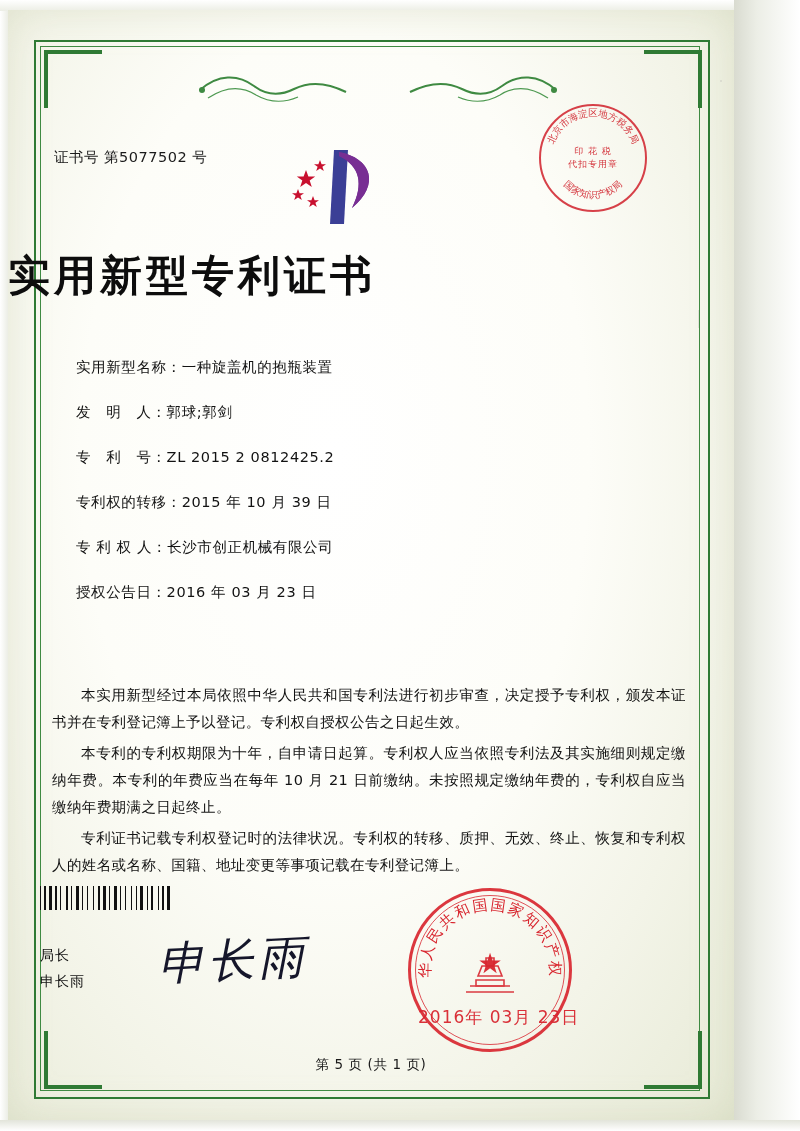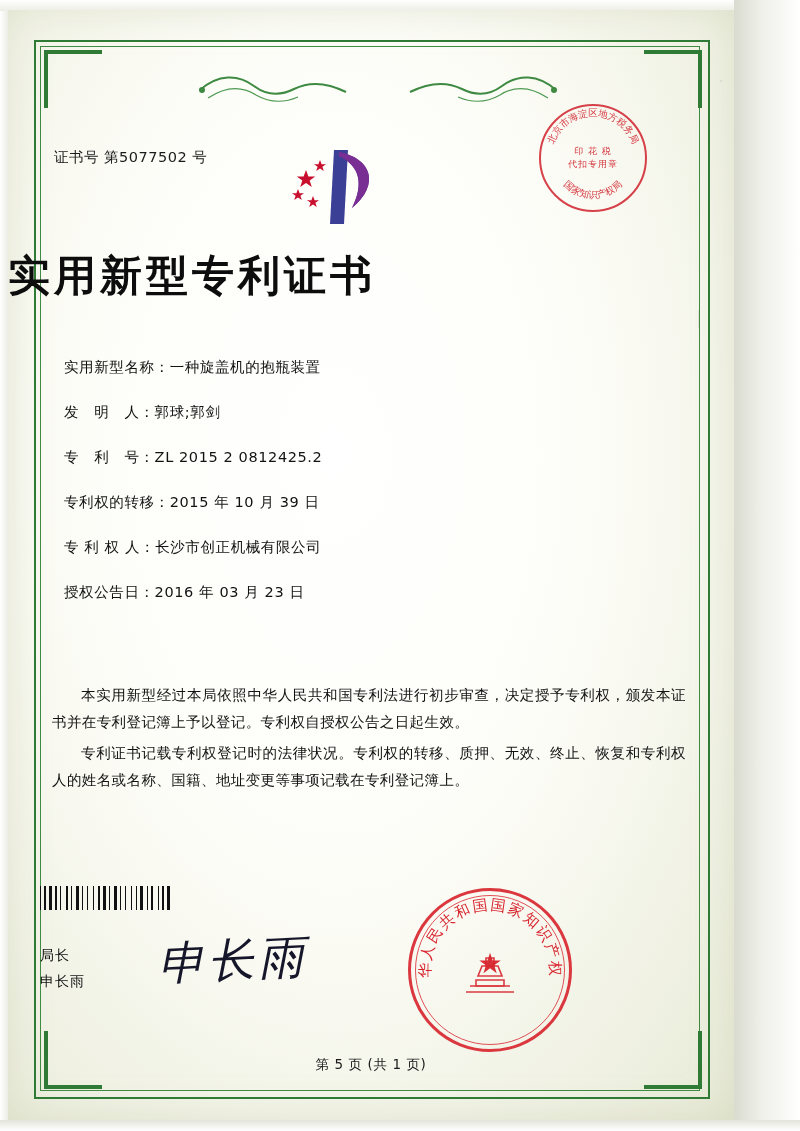--- a/index.html
+++ b/index.html
@@ -173,21 +173,21 @@
     font-size: 42px;
     font-weight: bold;
     letter-spacing: 4px;
     color: #0d0d0d;
     font-family: "DejaVu Sans", "Liberation Sans", sans-serif;
   }
 
   
   .fields {
     position: absolute;
-    left: 56px;
+    left: 68px;
     top: 348px;
     width: 600px;
   }
   .field-row {
     font-size: 14.5px;
     color: #121212;
     margin-bottom: 26px;
     letter-spacing: 0.6px;
     white-space: nowrap;
   }
@@ -398,20 +398,21 @@
       <div class="field-row">
         <span class="field-label">专 利 权 人：</span><span class="field-value">长沙市创正机械有限公司</span>
       </div>
       <div class="field-row">
         <span class="field-label">授权公告日：</span><span class="field-value">2016 年 03 月 23 日</span>
       </div>
     </div>
 
     <div class="body-text">
       <p>本实用新型经过本局依照中华人民共和国专利法进行初步审查，决定授予专利权，颁发本证书并在专利登记簿上予以登记。专利权自授权公告之日起生效。</p>
+      <p>本专利的专利权期限为十年，自申请日起算。专利权人应当依照专利法及其实施细则规定缴纳年费。本专利的年费应当在每年 10 月 21 日前缴纳。未按照规定缴纳年费的，专利权自应当缴纳年费期满之日起终止。</p>
       <p>专利证书记载专利权登记时的法律状况。专利权的转移、质押、无效、终止、恢复和专利权人的姓名或名称、国籍、地址变更等事项记载在专利登记簿上。</p>
     </div>
 
     <div class="barcode"><i style="width:1px"></i><i style="width:1px; background:transparent"></i><i style="width:2px"></i><i style="width:1px; background:transparent"></i><i style="width:3px"></i><i style="width:1px; background:transparent"></i><i style="width:2px"></i><i style="width:1px; background:transparent"></i><i style="width:1px"></i><i style="width:3px; background:transparent"></i><i style="width:2px"></i><i style="width:1px; background:transparent"></i><i style="width:1px"></i><i style="width:2px; background:transparent"></i><i style="width:3px"></i><i style="width:1px; background:transparent"></i><i style="width:1px"></i><i style="width:2px; background:transparent"></i><i style="width:1px"></i><i style="width:3px; background:transparent"></i><i style="width:1px"></i><i style="width:2px; background:transparent"></i><i style="width:2px"></i><i style="width:1px; background:transparent"></i><i style="width:3px"></i><i style="width:1px; background:transparent"></i><i style="width:1px"></i><i style="width:2px; background:transparent"></i><i style="width:3px"></i><i style="width:1px; background:transparent"></i><i style="width:1px"></i><i style="width:2px; background:transparent"></i><i style="width:1px"></i><i style="width:3px; background:transparent"></i><i style="width:1px"></i><i style="width:2px; background:transparent"></i><i style="width:1px"></i><i style="width:1px; background:transparent"></i><i style="width:3px"></i><i style="width:2px; background:transparent"></i><i style="width:1px"></i><i style="width:1px; background:transparent"></i><i style="width:2px"></i><i style="width:3px; background:transparent"></i><i style="width:1px"></i><i style="width:1px; background:transparent"></i><i style="width:2px"></i><i style="width:1px; background:transparent"></i><i style="width:3px"></i></div>
 
     <div class="director">
       <div>局长</div>
       <div>申长雨</div>
     </div>
     <div class="signature">申长雨</div>
@@ -430,19 +431,20 @@
         <g fill="none" stroke="#d8262f" stroke-width="1.6" opacity="0.9">
           <path d="M58 104 L106 104"></path>
           <path d="M62 98 L102 98"></path>
           <path d="M68 92 L96 92 L96 98 L68 98 Z"></path>
           <path d="M74 78 L90 78 L94 88 L70 88 Z"></path>
           <path d="M78 70 L86 70 L86 78 L78 78 Z"></path>
         </g>
       </svg>
       <div class="star">★</div>
     </div>
+    <div class="seal-date">2016年 03月 23日</div>
 
     <div class="footer">第 5 页 (共 1 页)</div>
 
     <div class="blemish" style="left:690px; top:300px; width:1px; height:18px;"></div>
     <div class="blemish" style="left:712px; top:70px; width:2px; height:2px;"></div>
   </div>
 </div>
 
 </body></html>

